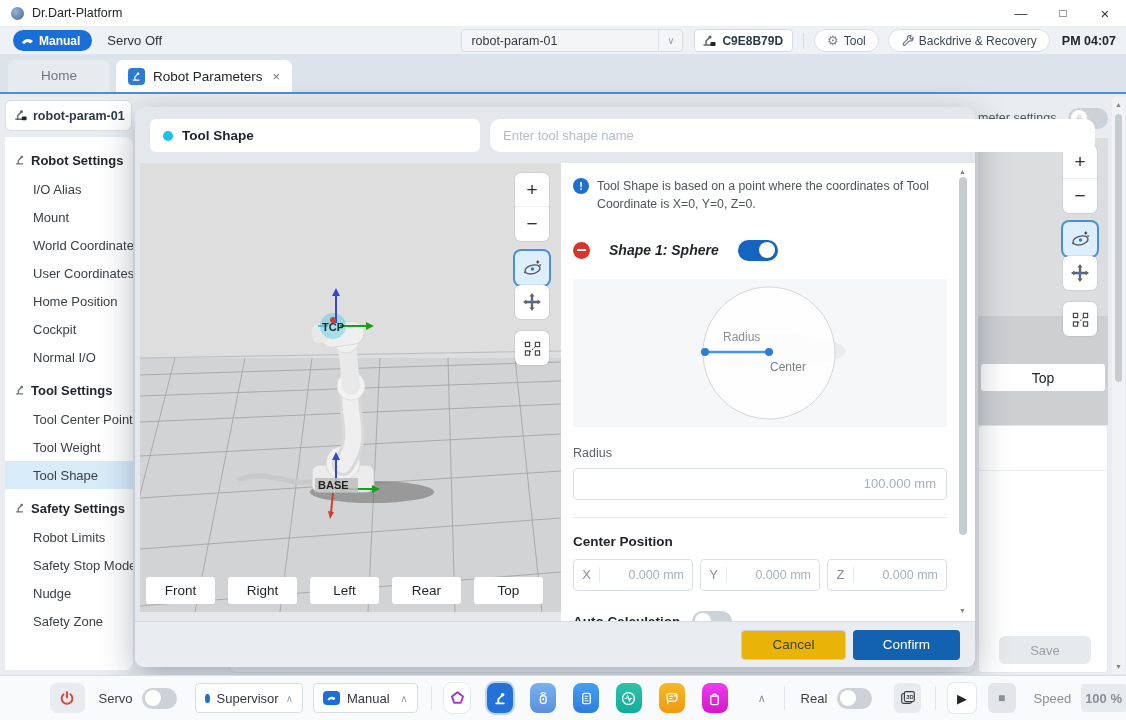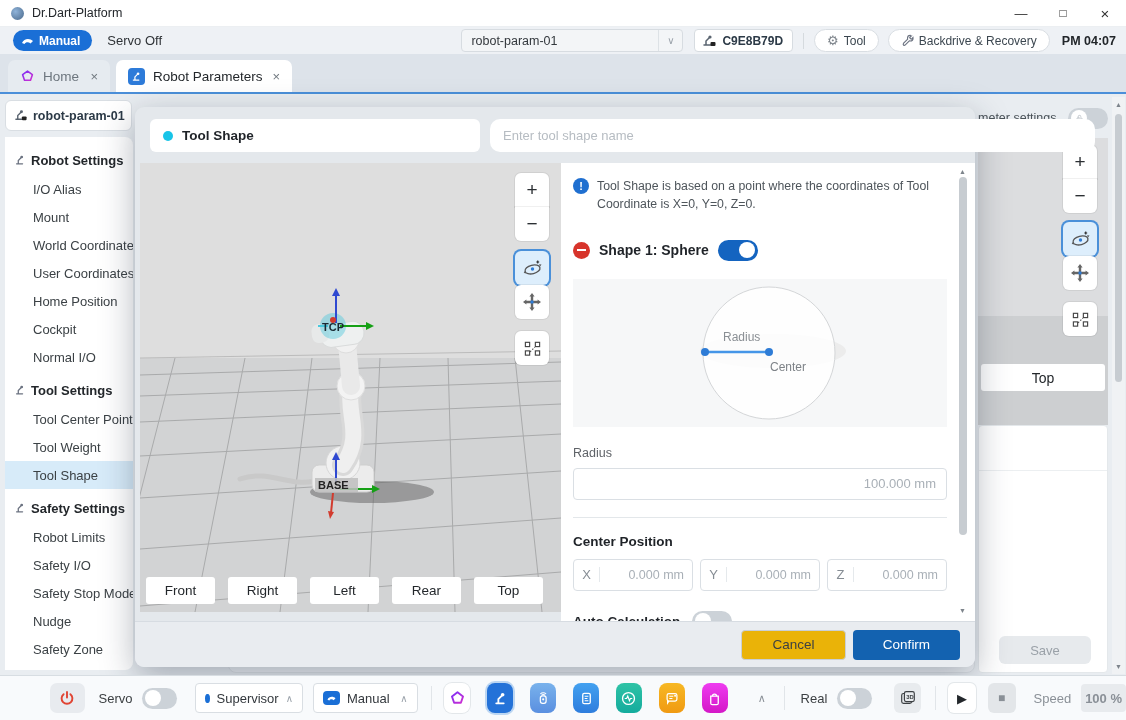--- a/index.html
+++ b/index.html
@@ -33,21 +33,21 @@
   .pill-btn { height:23px; background:#fff; border:1px solid #d9dee3; border-radius:12px;
     display:flex; align-items:center; gap:5px; padding:0 12px; font-size:12px; color:#3c4750; }
   .clock { font-size:12.5px; font-weight:bold; color:#22262a; margin-left:12px; }
 
   
   #tabbar { position:absolute; left:0; top:54px; width:1126px; height:38px; background:#dde3ea;
     display:flex; align-items:flex-end; }
   #tabbar::after { content:""; position:absolute; left:0; bottom:-2px; width:100%; height:2px; background:#4b8fd9; }
   .tab { height:32px; border-radius:7px 7px 0 0; display:flex; align-items:center; gap:8px;
     padding:0 12px; font-size:13.5px; }
-  .tab.inactive { background:rgba(255,255,255,.28); color:#6d767e; margin-left:8px; width:102px; }
+  .tab.inactive { background:rgba(255,255,255,.28); color:#6d767e; margin-left:8px; width:102px;flex-direction:column; }
   .tab.active { background:#ffffff; color:#23272b; margin-left:6px; width:176px; }
   .tab .x { margin-left:auto; color:#70787f; font-size:13px; }
   .tabicon-sq { width:17px; height:17px; border-radius:4px; background:#2d7bd9;
     display:flex; align-items:center; justify-content:center; }
 
   
   #content { position:absolute; left:0; top:94px; width:1126px; height:581px; background:#e9edf1; }
 
   
   #param-box { position:absolute; left:5px; top:100px; width:127px; height:31px; background:#fff;
@@ -105,21 +105,21 @@
   .view-btn-row { position:absolute; left:6px; bottom:8px; display:flex; gap:13px; }
   .view-btn { width:69px; height:27px; background:#fff; border-radius:3px; display:flex;
     align-items:center; justify-content:center; font-size:13.5px; color:#23272b; }
 
   
   #mpanel { position:absolute; left:426px; top:56px; width:414px; height:458px; background:#fff; overflow:hidden; }
   #mpanel-inner { position:absolute; left:12px; top:0; width:374px; }
   .info-row { display:flex; gap:8px; margin-top:14px; font-size:12.3px; color:#4e555b; line-height:1.5; }
   .info-ico { flex:0 0 16px; width:16px; height:16px; border-radius:50%; background:#1f6fd0; color:#fff;
     font-size:11px; font-weight:bold; display:flex; align-items:center; justify-content:center; margin-top:1px; }
-  .shape-row { display:flex; align-items:center; gap:9px; margin-top:26px; }
+  .shape-row { display:flex; align-items:center; gap:19px; margin-top:26px;font-style:italic; }
   .rm-ico { width:17px; height:17px; border-radius:50%; background:#d7342b; position:relative; }
   .rm-ico::after { content:""; position:absolute; left:4px; top:7.5px; width:9px; height:2px; background:#fff; }
   .shape-label { font-size:14px; font-weight:bold; color:#1f2328; }
 
   .tg { width:40px; height:21px; border-radius:11px; position:relative; }
   .tg .knob { position:absolute; top:2.5px; width:16px; height:16px; border-radius:50%; background:#fff;
     display:flex; align-items:center; justify-content:center; }
   .tg.on { background:#1464c0; } .tg.on .knob { right:3px; }
   .tg.off { background:#ccd2d8; } .tg.off .knob { left:3px; }
 
@@ -281,21 +281,20 @@
   <div class="nav-item sel">Tool Shape</div>
 
   <div class="nav-sec-title">
     <svg width="12" height="12" viewBox="0 0 14 14">
       <path d="M3 11.5h7M5 11.5V7.5l3.5-3.5" stroke="#6b7280" stroke-width="1.5" fill="none" stroke-linecap="round"></path>
       <circle cx="9" cy="3.5" r="1.6" fill="#6b7280"></circle>
       </svg>
     <span>Safety Settings</span>
   </div>
   <div class="nav-item">Robot Limits</div>
-  <div class="nav-item">Safety I/O</div>
   <div class="nav-item">Safety Stop Modes</div>
   <div class="nav-item">Nudge</div>
   <div class="nav-item">Safety Zone</div>
 </div>
 
 <div id="bg-settings-row">
   <span>meter settings.</span>
   <div class="tg off" style="flex:0 0 40px;">
     <div class="knob">
       <svg width="9" height="9" viewBox="0 0 10 10">

